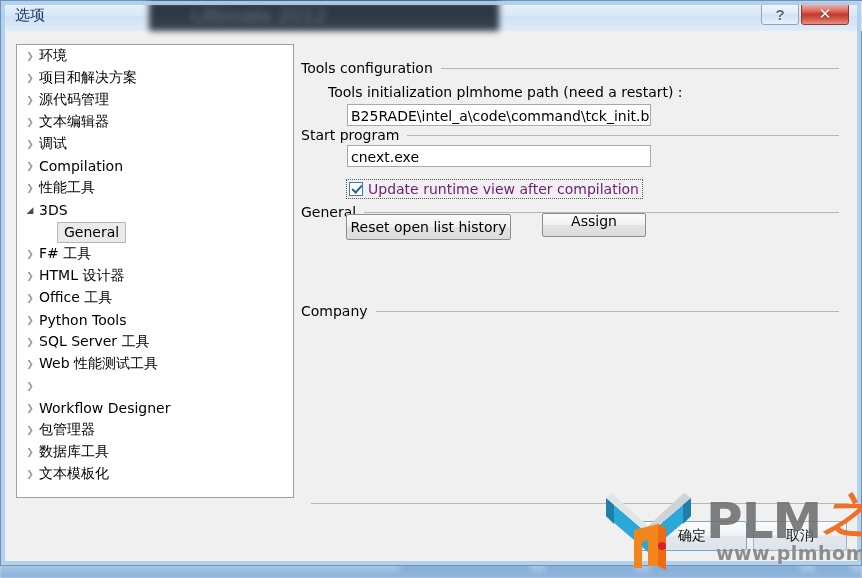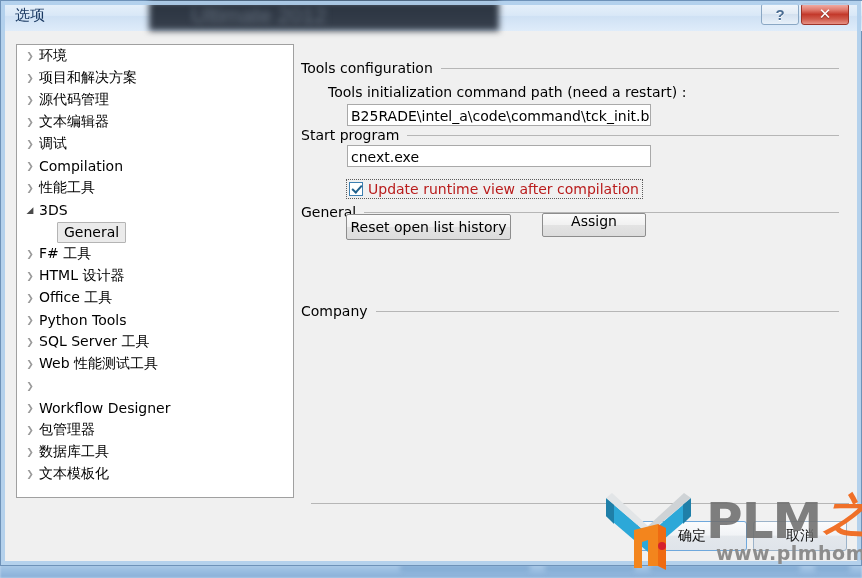--- a/index.html
+++ b/index.html
@@ -121,21 +121,21 @@
   .chk-row{position:absolute;display:flex;align-items:center;
     border:1px dotted #5a5a5a;padding:1px 3px 1px 2px;box-sizing:border-box;}
   .chkbox{
     width:14px;height:14px;flex:0 0 14px;background:#fff;border:1px solid #3c7fb1;
     box-sizing:border-box;margin-right:5px;position:relative;
   }
   .chkbox:after{
     content:"";position:absolute;left:4px;top:0px;width:4px;height:8px;
     border:solid #21618c;border-width:0 2px 2px 0;transform:rotate(42deg);
   }
-  .chk-label{font-size:14px;color:#b91c1c;white-space:nowrap;
+  .chk-label{font-size:14px;color:#701a75;white-space:nowrap;
     font-family:"DejaVu Sans","Liberation Sans",sans-serif;}
 
   .wbtn{
     position:absolute;box-sizing:border-box;cursor:pointer;
     background:linear-gradient(180deg,#fbfbfb 0%,#f1f1f1 48%,#e3e3e3 52%,#dcdcdc 100%);
     border:1px solid #8d8d8d;border-radius:2px;
     display:flex;align-items:center;justify-content:center;
     font-size:14px;color:#000;overflow:hidden;
     font-family:"DejaVu Sans","Liberation Sans",sans-serif;
   }
@@ -281,21 +281,21 @@
         <span class="label">文本模板化</span>
       </div>
     </div>
 
   <div id="right-pane">
 
     <div class="grp grp-head" style="top:16px;width:538px;">
       <span class="grp-title">Tools configuration</span>
       <span class="grp-line"></span>
     </div>
-    <div class="sub-label" style="position:absolute;left:27px;top:40px;">Tools initialization command path  (need a restart) :</div>
+    <div class="sub-label" style="position:absolute;left:27px;top:40px;">Tools initialization plmhome path  (need a restart) :</div>
     <div class="txtfield" style="left:46px;top:60px;width:304px;">B25RADE\intel_a\code\command\tck_init.bat</div>
 
     <div class="grp grp-head" style="top:83px;width:538px;">
       <span class="grp-title">Start program</span>
       <span class="grp-line"></span>
     </div>
     <div class="txtfield" style="left:46px;top:101px;width:304px;">cnext.exe</div>
 
     <div class="chk-row" style="left:45px;top:135px;">
       <span class="chkbox"></span>

